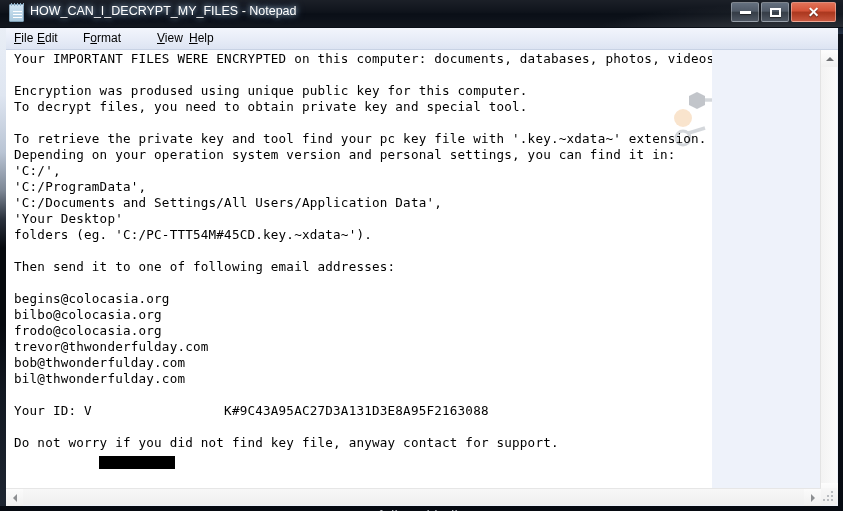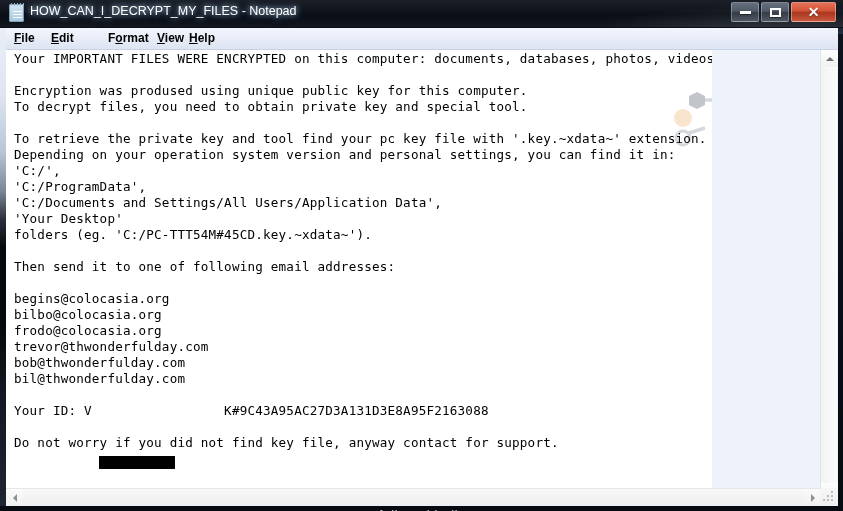--- a/index.html
+++ b/index.html
@@ -84,30 +84,29 @@
   #client{
     position:absolute; left:5px; top:28px; width:833px; height:478px;
     background:#eef2fa;
   }
 
   
   #menubar{
     position:absolute; left:0; top:0; width:833px; height:22px;
     background:linear-gradient(to bottom,#f2f5fc 0%,#e7ecf7 55%,#dde4f2 100%);
     border-bottom:1px solid #c8d2e4;
-    font-weight:bold;
   }
   .menu-item{
     position:absolute; top:3px; height:16px;
     font-size:12px; color:#000; white-space:nowrap;
   }
   .menu-item u{ text-decoration:underline; }
   #menu-file{ left:9px; }
-  #menu-edit{ left:46px; }
-  #menu-format{ left:103px;text-align:right; }
+  #menu-edit{ left:32px; }
+  #menu-format{ left:78px;text-align:right; }
   #menu-view{ left:152px; }
   #menu-help{ left:184px; }
 
   
   #editor{
     position:absolute; left:1px; top:22px; width:706px; height:450px;
     background:#ffffff;
     overflow:hidden;
   }
   #editor-text{

